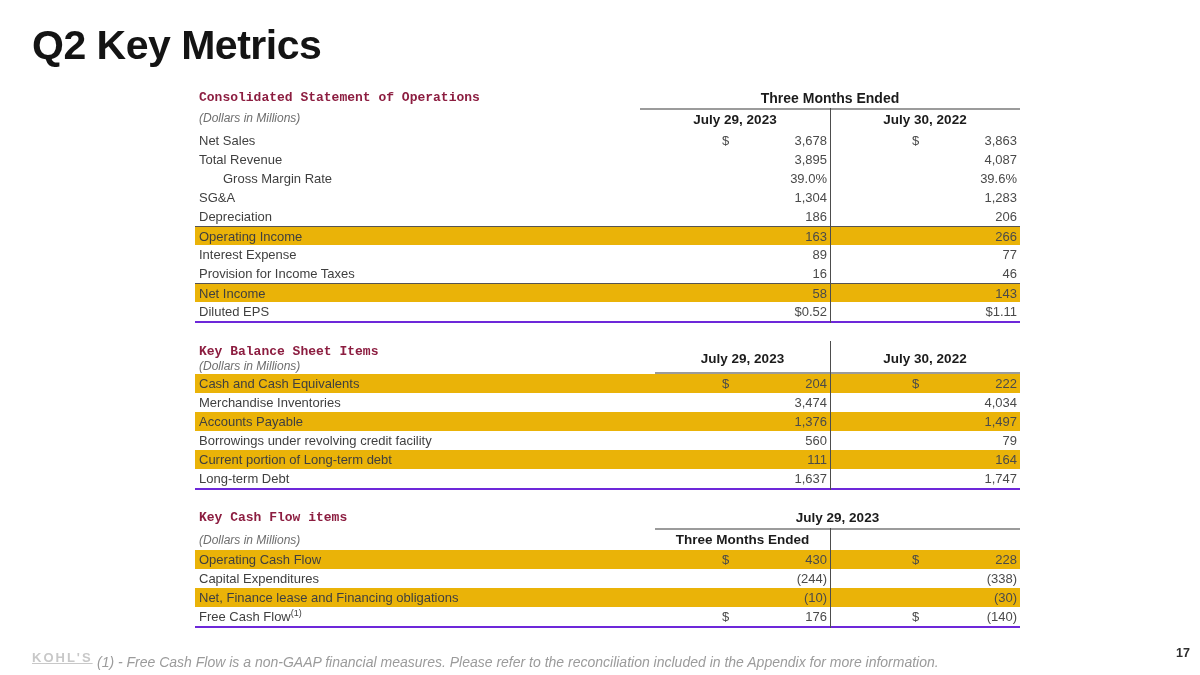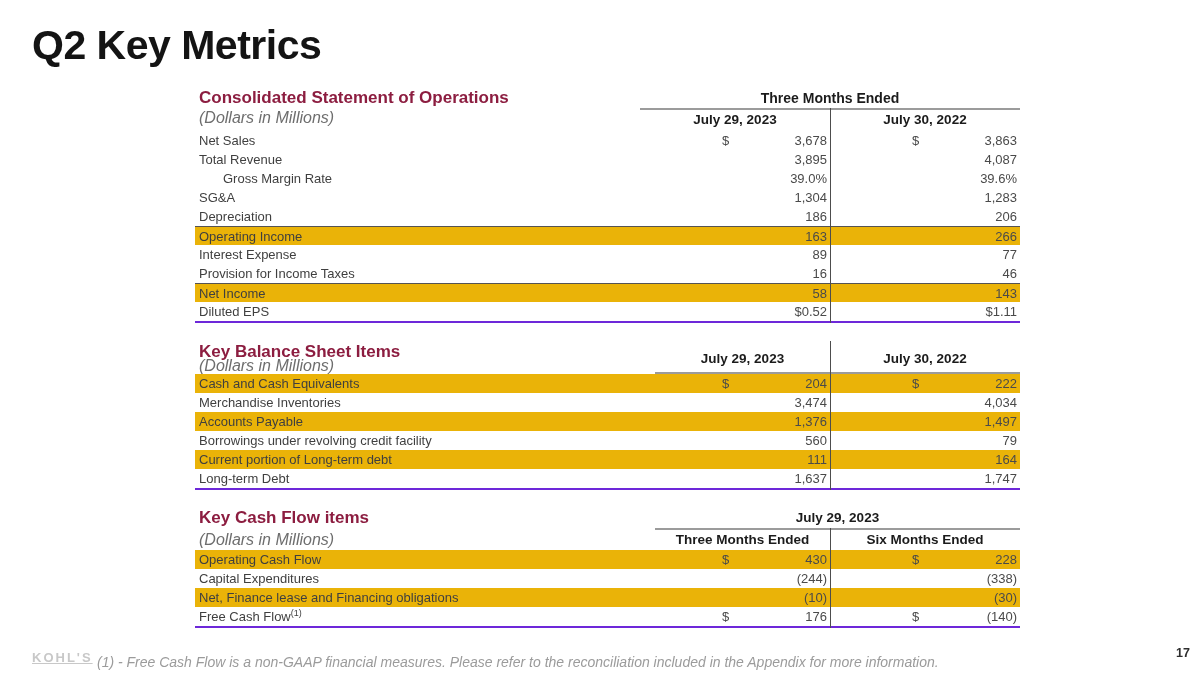--- a/index.html
+++ b/index.html
@@ -9,25 +9,25 @@
     color:#3f3f3f;
     padding-left:12px;
   }
   .title {
     position:absolute; left:32px; top:22px;
     font-size:41px; font-weight:600; color:#141414; letter-spacing:-0.5px;
   }
   .tblock { position:absolute; left:195px; width:825px; }
   .t-heading {
     position:absolute; left:4px; top:0;
-    font-size:17px; font-weight:700; color:#8c1d40; line-height:19px;
+    font-size:13px; font-weight:700; color:#8c1d40; line-height:19px;font-family:Liberation Mono, monospace;
   }
   .t-sub {
     position:absolute; left:4px;
-    font-size:16px; font-style:italic; color:#6e6e6e; line-height:14px;
+    font-size:12px; font-style:italic; color:#6e6e6e; line-height:14px;
   }
   .span-header {
     position:absolute; text-align:center;
     font-size:14px; font-weight:700; color:#1b1b1b; line-height:18px;
   }
   .col-header {
     position:absolute; text-align:center;
     font-size:13.5px; font-weight:700; color:#1b1b1b; line-height:18px;
   }
   .hline { position:absolute; background:#9b9b9b; height:2px; }
@@ -176,21 +176,20 @@
     <div class="vdivider" style="left:635px; top:1px; height:149px;"></div>
   </div>
 
   <div class="tblock" style="top:508px; height:120px;">
     <div class="t-heading">Key Cash Flow items</div>
     <div class="t-sub" style="top:25px;">(Dollars in Millions)</div>
 
     <div class="span-header" style="left:460px; width:365px; top:1px; font-size:13.5px;">July 29, 2023</div>
     <div class="hline" style="left:460px; width:365px; top:20px;"></div>
     <div class="col-header" style="left:460px; width:175px; top:23px;">Three Months Ended</div>
-    <div class="col-header" style="left:635px; width:190px; top:23px;">Six Months Ended</div>
 
     <div class="rows" style="top:42px;">
       <div class="trow hl">
         <div class="lbl">Operating Cash Flow</div>
         <div class="val"><span class="dollar">$</span><span>430</span></div>
         <div class="val"><span class="dollar">$</span><span>228</span></div>
       </div>
       <div class="trow">
         <div class="lbl">Capital Expenditures</div>
         <div class="val"><span>(244)</span></div>

